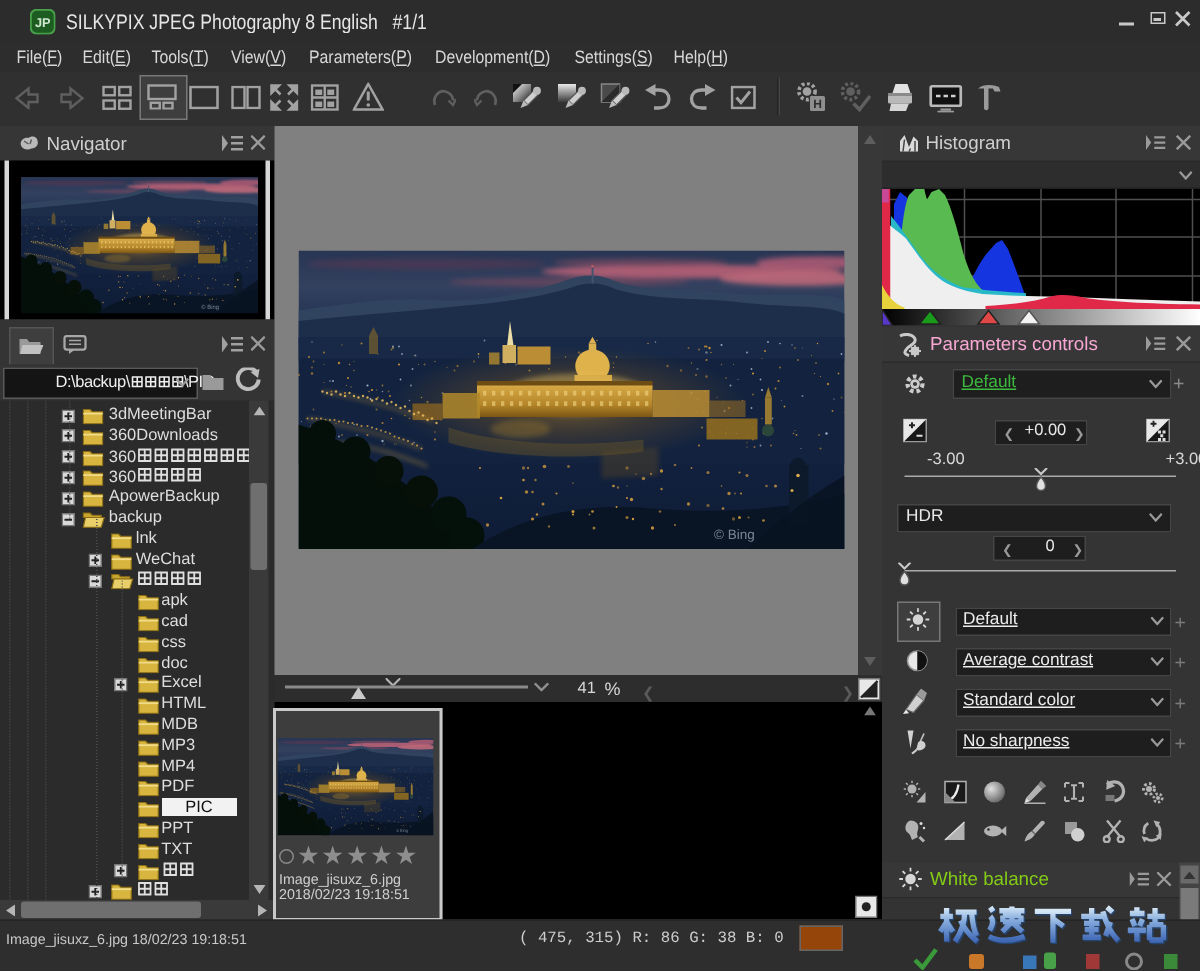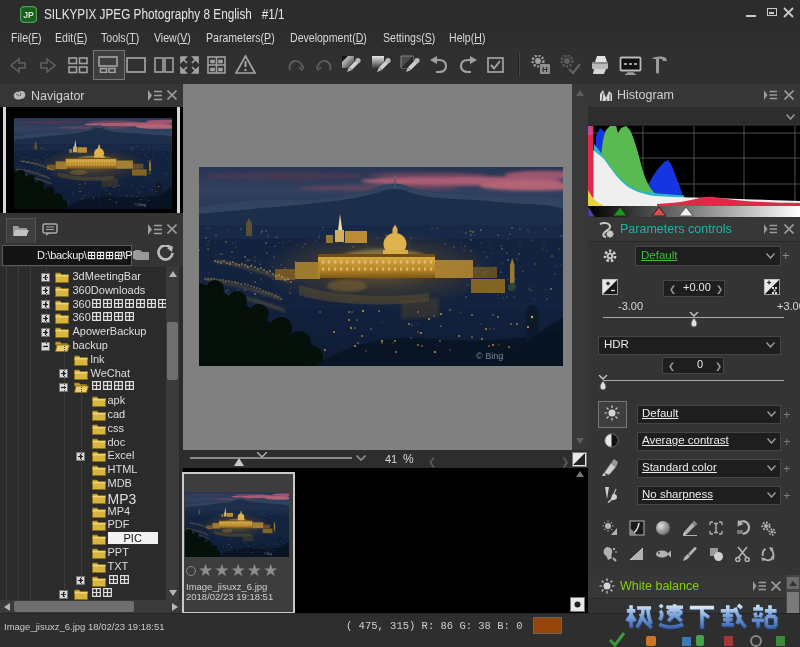--- a/index.html
+++ b/index.html
@@ -416,21 +416,21 @@
           <path d="M0.5 4.8 L13.5 4.8" stroke="#f0dc8a" stroke-width="1.2"></path>
         </svg>
       </div>
 <div class="abs" style="left:107.5px;top:210.0px;font-size:11px;color:#dedede;white-space:nowrap;">MDB</div>
 <div class="abs" style="left:92px;top:224.8px;">
         <svg width="14" height="12" viewBox="0 0 14 12">
           <path d="M0.5 2 L5 2 L6.5 3.5 L13.5 3.5 L13.5 11.5 L0.5 11.5 Z" fill="#d8b53e" stroke="#8a6d14" stroke-width="0.8"></path>
           <path d="M0.5 4.8 L13.5 4.8" stroke="#f0dc8a" stroke-width="1.2"></path>
         </svg>
       </div>
-<div class="abs" style="left:107.5px;top:223.8px;font-size:14px;color:#dedede;white-space:nowrap;">MP3</div>
+<div class="abs" style="left:107.5px;top:223.8px;font-size:11px;color:#dedede;white-space:nowrap;">MP3</div>
 <div class="abs" style="left:92px;top:238.60000000000002px;">
         <svg width="14" height="12" viewBox="0 0 14 12">
           <path d="M0.5 2 L5 2 L6.5 3.5 L13.5 3.5 L13.5 11.5 L0.5 11.5 Z" fill="#d8b53e" stroke="#8a6d14" stroke-width="0.8"></path>
           <path d="M0.5 4.8 L13.5 4.8" stroke="#f0dc8a" stroke-width="1.2"></path>
         </svg>
       </div>
 <div class="abs" style="left:107.5px;top:237.60000000000002px;font-size:11px;color:#dedede;white-space:nowrap;">MP4</div>
 <div class="abs" style="left:92px;top:252.39999999999998px;">
         <svg width="14" height="12" viewBox="0 0 14 12">
           <path d="M0.5 2 L5 2 L6.5 3.5 L13.5 3.5 L13.5 11.5 L0.5 11.5 Z" fill="#d8b53e" stroke="#8a6d14" stroke-width="0.8"></path>
@@ -611,21 +611,21 @@
       <path d="M71 1 L78 10 L64 10 Z" fill="#e04848" stroke="#222" stroke-width="1"></path>
       <path d="M98 1 L105 10 L91 10 Z" fill="#f2f2f2" stroke="#555" stroke-width="1"></path>
     </svg>
 <div class="abs" style="left:588px;top:217px;width:212px;height:7px;background:#343434;"></div>
 <div class="abs" style="left:588px;top:218px;width:212px;height:23px;background:#373737;border-bottom:1px solid #2a2a2a;"></div>
 <svg class="abs" style="left:598px;top:222px" width="17" height="16" viewBox="0 0 17 16">
       <path d="M2 2 C6 0 11 1 12 4 C13 7 9 8 7 10 C5 12 4 14 8 15" fill="none" stroke="#c9c9c9" stroke-width="2"></path>
       <circle cx="12" cy="12" r="3" fill="#c9c9c9"></circle>
       <path d="M12 8 V16 M8 12 H16 M9.5 9.5 L14.5 14.5 M14.5 9.5 L9.5 14.5" stroke="#c9c9c9" stroke-width="1.2"></path>
     </svg>
-<div class="abs" style="left:620px;top:222px;font-size:12.5px;color:#14b8a6;">Parameters controls</div>
+<div class="abs" style="left:620px;top:222px;font-size:12.5px;color:#f9a8d4;">Parameters controls</div>
 <svg class="abs" style="left:764px;top:224px" width="13" height="10" viewBox="0 0 13 10">
       <path d="M0 0 L3.5 5 L0 10 Z" fill="#9a9a9a"></path>
       <path d="M5.5 1.5 H13 M5.5 5 H13 M5.5 8.5 H13" stroke="#9a9a9a" stroke-width="1.5"></path>
     </svg>
 <svg class="abs" style="left:784px;top:224px" width="10" height="10" viewBox="0 0 10 10">
       <path d="M0.5 0.5 L9.5 9.5 M9.5 0.5 L0.5 9.5" stroke="#9a9a9a" stroke-width="1.6"></path>
     </svg>
 <svg class="abs" style="left:602px;top:248px" width="16" height="16" viewBox="0 0 16 16">
       <circle cx="8" cy="8" r="5" fill="none" stroke="#cccccc" stroke-width="2.8" stroke-dasharray="2.4 2"></circle>
       <circle cx="8" cy="8" r="3.2" fill="#cccccc"></circle>

